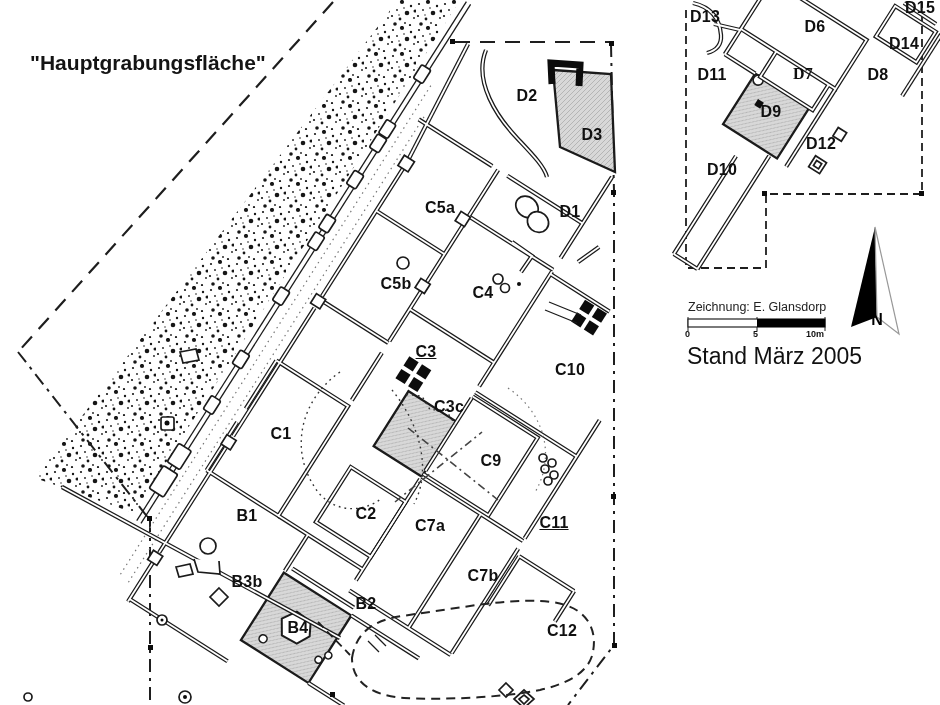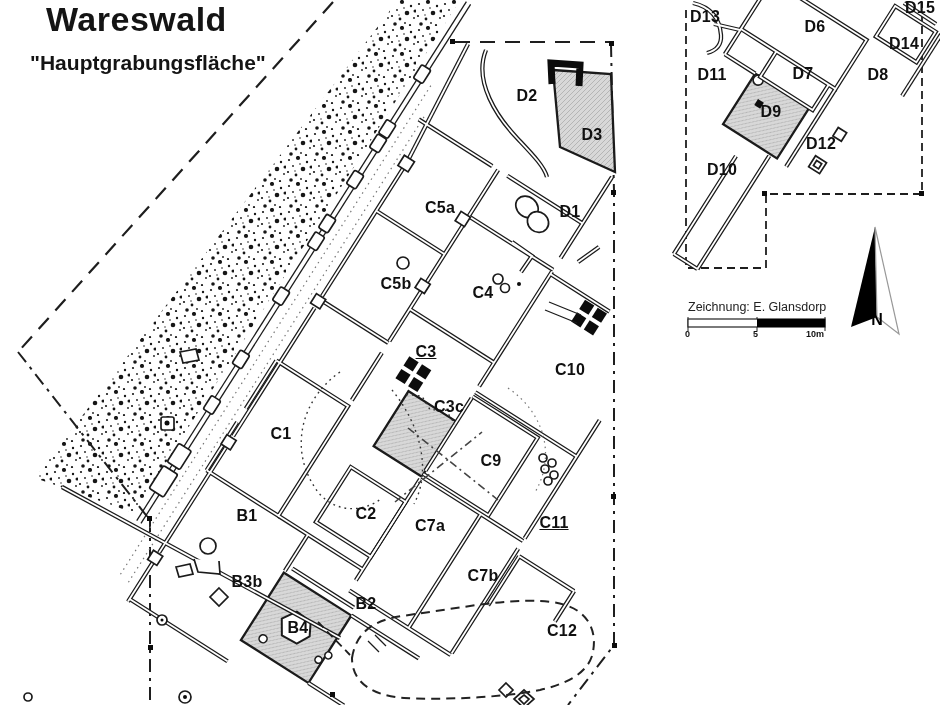--- a/index.html
+++ b/index.html
@@ -270,23 +270,23 @@
     <rect x="688" y="319" width="137" height="8" fill="#fff" stroke="#222" stroke-width="1.2"></rect>
     <rect x="757" y="319" width="68" height="8" fill="#000"></rect>
   </g>
 
   <g>
     <polygon points="875,227 851,327 877,317" fill="#000"></polygon>
     <polygon points="875,227 877,317 899,334" fill="#fff" stroke="#999" stroke-width="1.2"></polygon>
   </g>
 </svg>
 
-<div class="title">Wareswald</div>
 <div class="subtitle">"Hauptgrabungsfläche"</div>
 <div class="credit">Zeichnung: E. Glansdorp</div>
+<div class="stand">Stand März 2005</div>
 <div class="tick tick0">0</div>
 <div class="tick tick5">5</div>
 <div class="tick tick10">10m</div>
 <div class="north-n">N</div>
 <div id="labels">
       <div class="lbl" style="left: 519px; top: 96px; margin-left: 8px;">D2</div>
       <div class="lbl" style="left: 592px; top: 135px;">D3</div>
       <div class="lbl" style="left: 440px; top: 208px;">C5a</div>
       <div class="lbl" style="left: 570px; top: 212px;">D1</div>
       <div class="lbl" style="left: 396px; top: 284px;">C5b</div>
@@ -303,20 +303,20 @@
       <div class="lbl" style="left: 247px; top: 582px;">B3b</div>
       <div class="lbl" style="left: 483px; top: 576px;">C7b</div>
       <div class="lbl" style="left: 366px; top: 604px;">B2</div>
       <div class="lbl" style="left: 298px; top: 628px;">B4</div>
       <div class="lbl" style="left: 562px; top: 631px;">C12</div>
       <div class="lbl" style="left: 705px; top: 17px;">D13</div>
       <div class="lbl" style="left: 815px; top: 27px;">D6</div>
       <div class="lbl" style="left: 920px; top: 8px;">D15</div>
       <div class="lbl" style="left: 904px; top: 44px; text-align: center;">D14</div>
       <div class="lbl" style="left: 712px; top: 75px; text-align: center;">D11</div>
-      <div class="lbl" style="left: 803px; top: 74px;">D7</div>
+      <div class="lbl" style="left: 803px; top: 74px; font-family: Liberation Serif, serif;">D7</div>
       <div class="lbl" style="left: 878px; top: 75px;">D8</div>
       <div class="lbl" style="left: 771px; top: 112px;">D9</div>
       <div class="lbl" style="left: 821px; top: 144px;">D12</div>
       <div class="lbl" style="left: 722px; top: 170px;">D10</div>
     </div>
 
 </div>
 
 </body></html>

